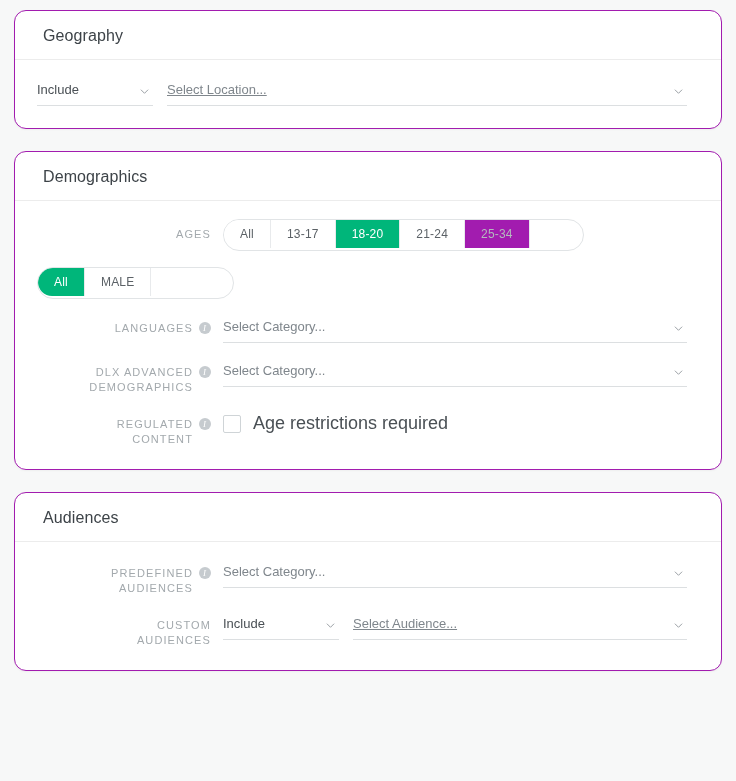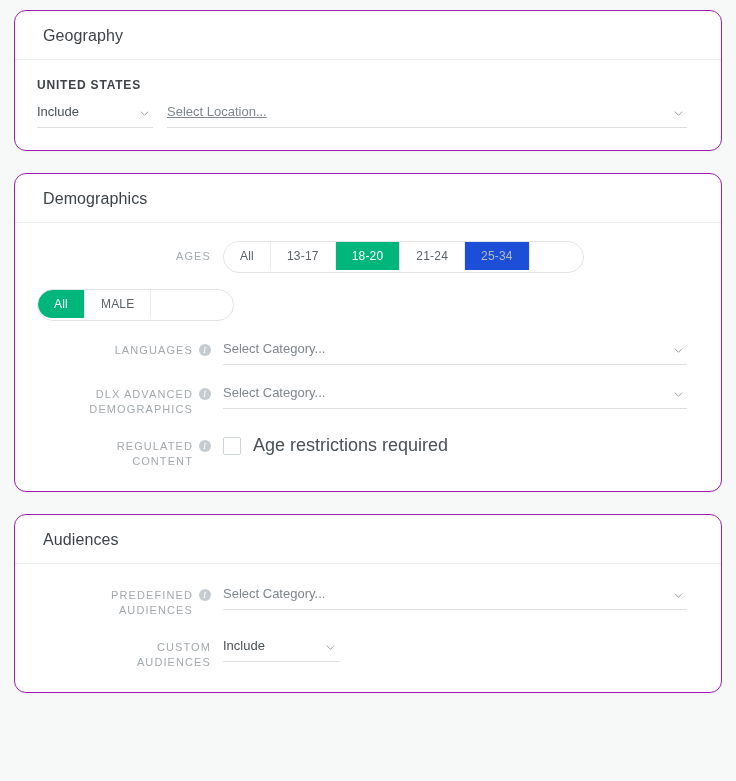--- a/index.html
+++ b/index.html
@@ -149,21 +149,21 @@
     white-space: nowrap;
     letter-spacing: 0.2px;
   }
   .pill:last-child { border-right: none; margin-top: 31px; }
   .pill.selected {
     background: #00b67a;
     color: #ffffff;
     font-weight: normal;
   }
   .pill.disabled {
-    background: #1d4ed8;
+    background: #a21caf;
     color: #b4babe;
   }
   .pill.first { border-top-left-radius: 15px; border-bottom-left-radius: 15px; }
   .pill.last  { border-top-right-radius: 15px; border-bottom-right-radius: 15px; }
 
   
   .check-row {
     display: flex;
     align-items: center;
     padding-top: 2px;
@@ -204,21 +204,20 @@
 
 <div class="page">
 
   <div class="card">
     <div class="card-header">
       <div class="card-title">Geography</div>
     </div>
     <div class="card-body">
       <div class="row loc-row">
         <div class="row-field">
-          <div class="loc-title">UNITED STATES</div>
           <div class="loc-controls">
             <div class="select-underline include-select">
               <span>Include</span>
               <span class="caret">
                 <svg width="9" height="9" viewBox="0 0 10 10">
                     <path d="M1 3 L5 7 L9 3" fill="none" stroke="#9aa0a5" stroke-width="1.1"></path>
                   </svg>
               </span>
             </div>
             <div class="select-underline loc-select placeholder">
@@ -359,20 +358,28 @@
         <div class="row-field">
           <div class="loc-controls">
             <div class="select-underline include-select">
               <span>Include</span>
               <span class="caret">
                 <svg width="9" height="9" viewBox="0 0 10 10">
                     <path d="M1 3 L5 7 L9 3" fill="none" stroke="#9aa0a5" stroke-width="1.1"></path>
                   </svg>
               </span>
             </div>
+            <div class="select-underline loc-select placeholder">
+              <span>Select Audience...</span>
+              <span class="caret">
+                <svg width="9" height="9" viewBox="0 0 10 10">
+                    <path d="M1 3 L5 7 L9 3" fill="none" stroke="#9aa0a5" stroke-width="1.1"></path>
+                  </svg>
+              </span>
+            </div>
           </div>
         </div>
       </div>
 
     </div>
   </div>
 
 </div>
 
 </body></html>

